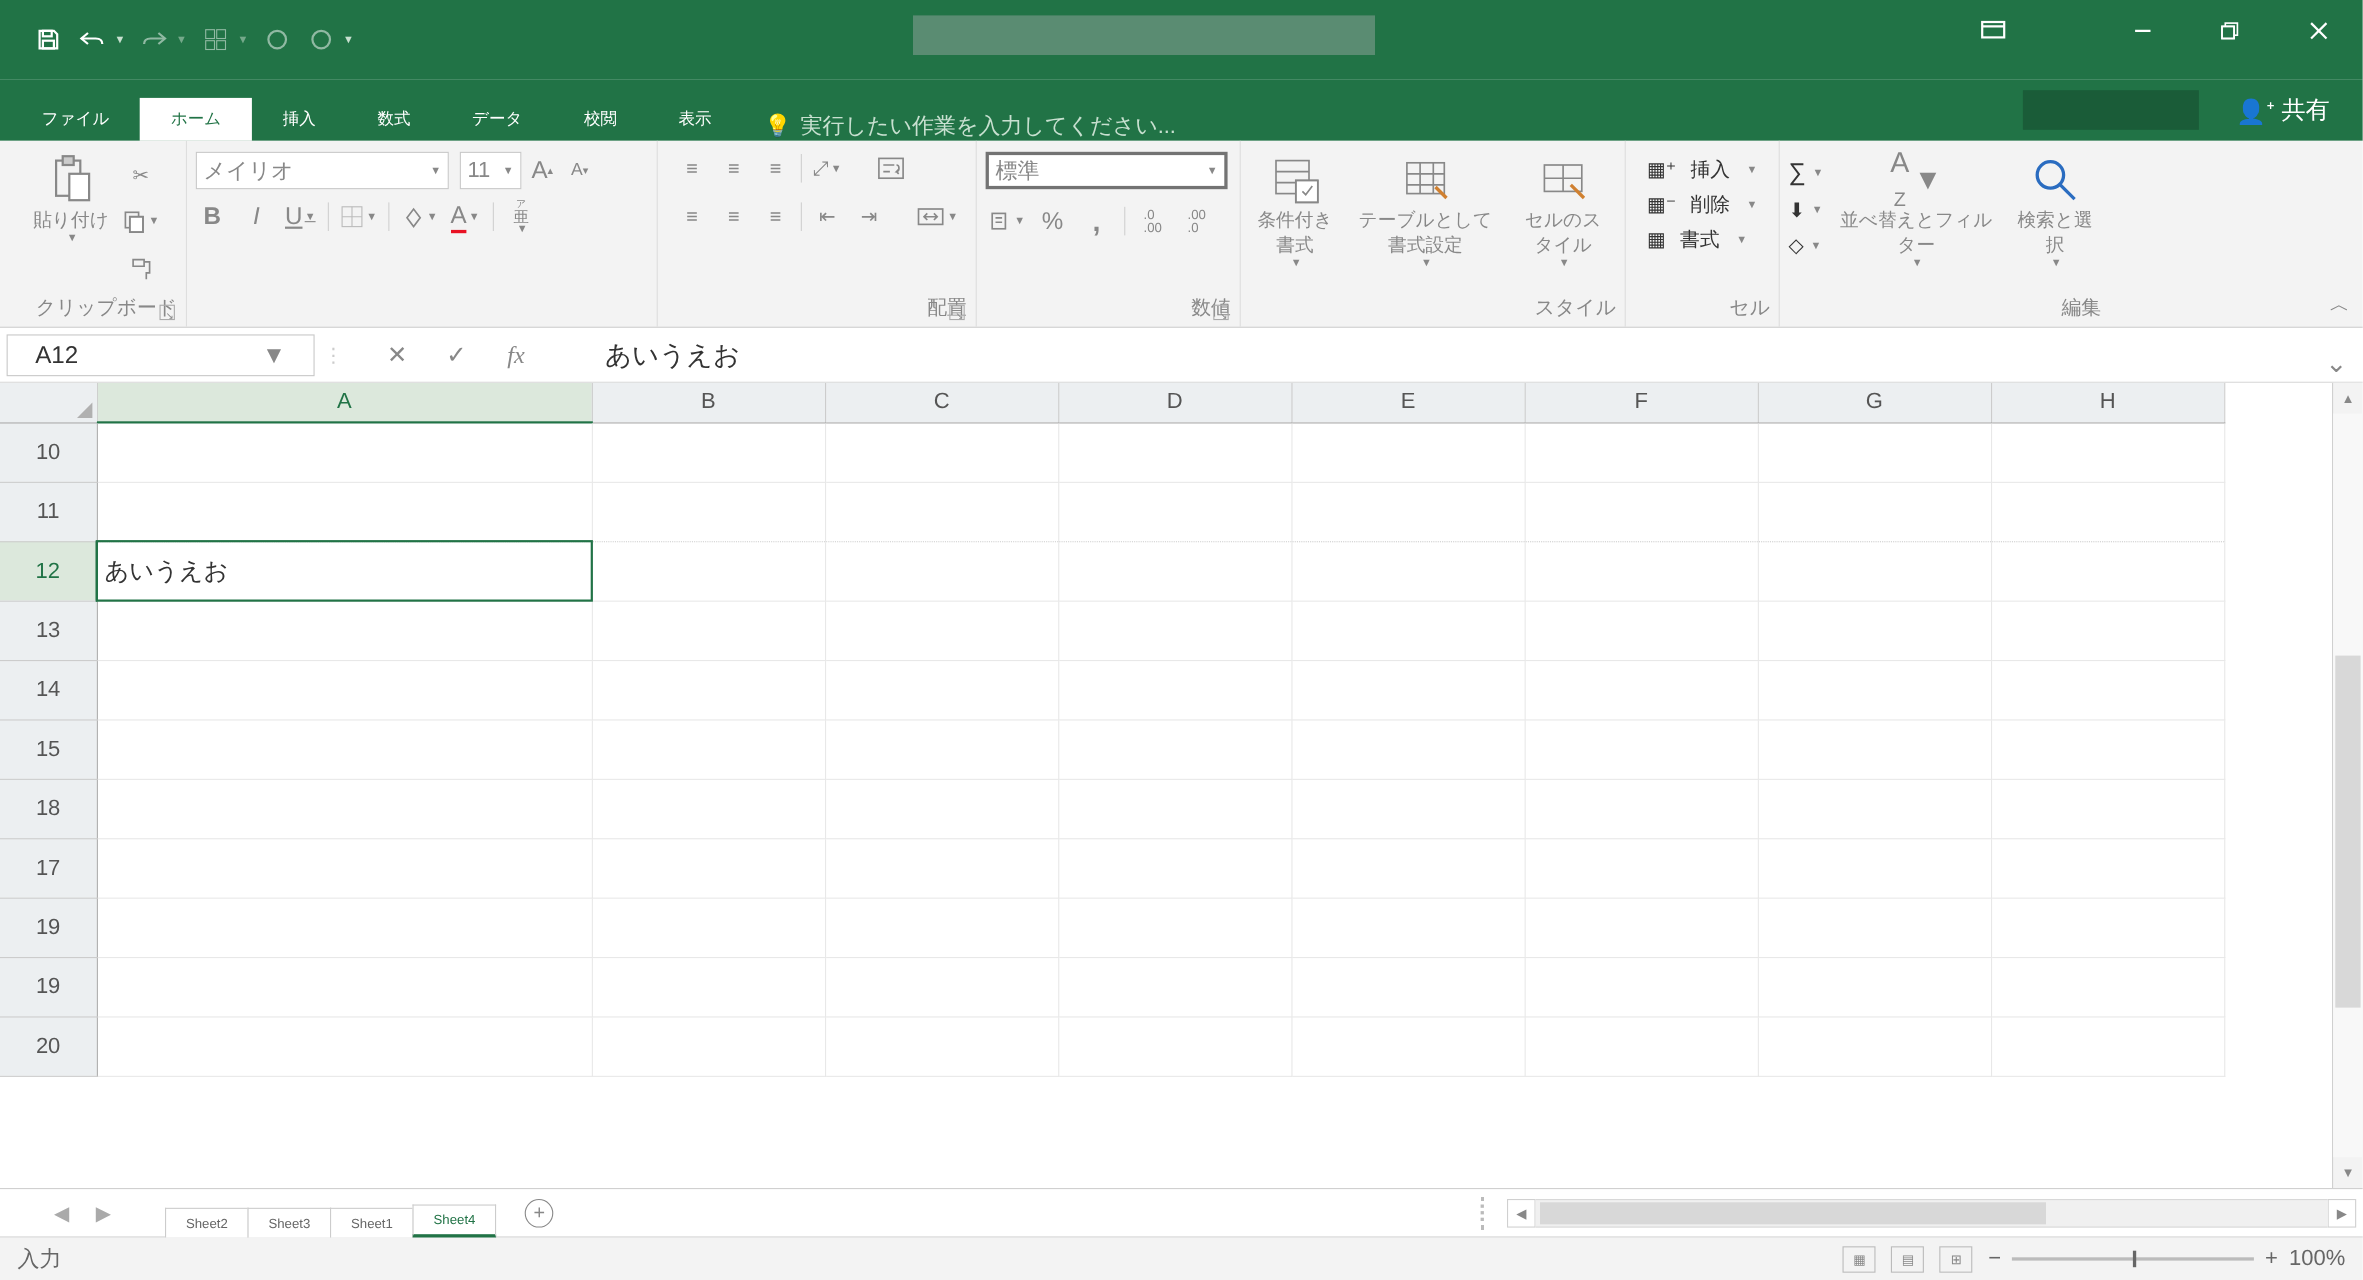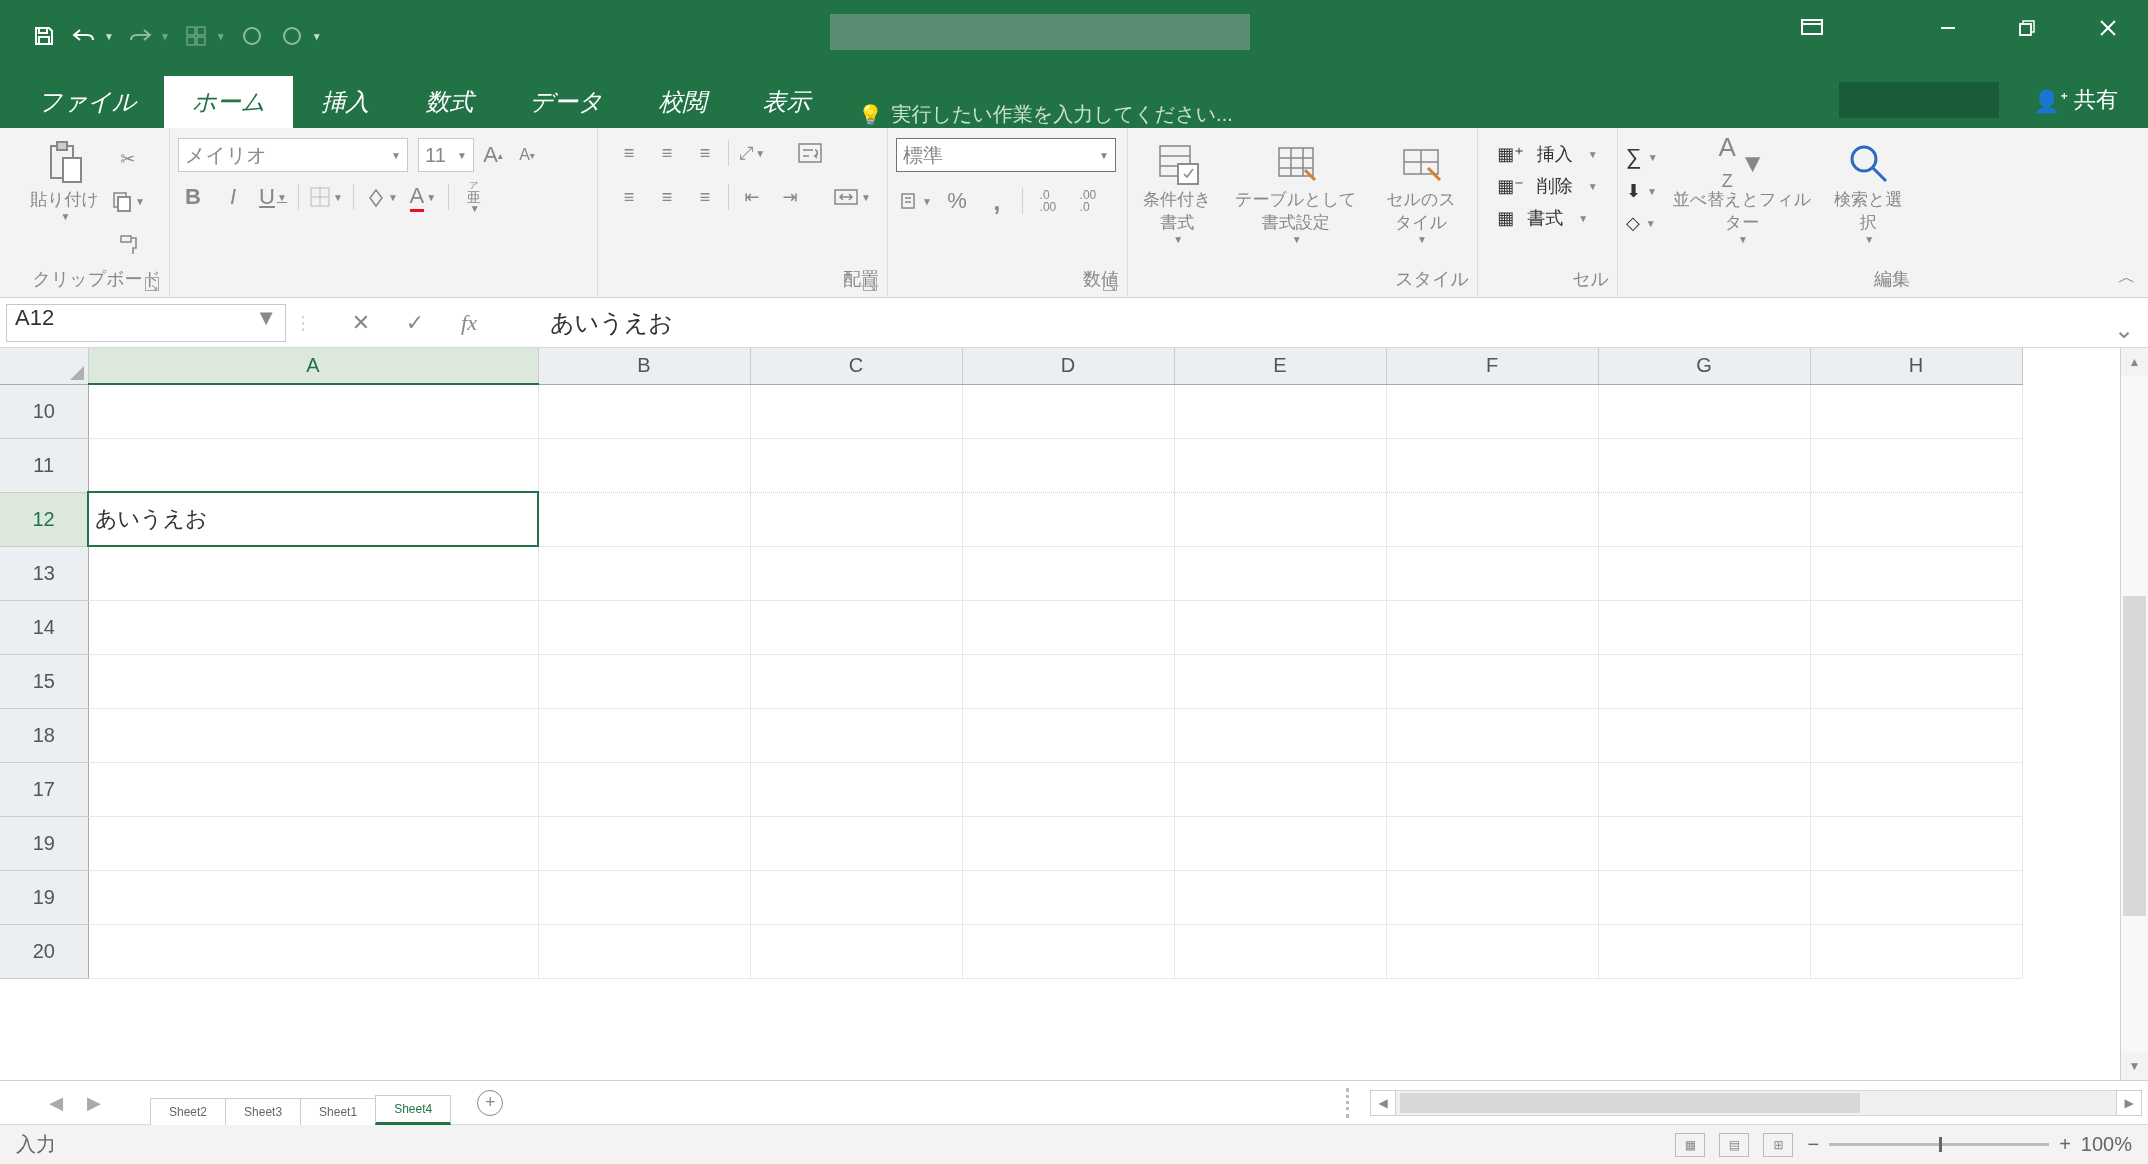--- a/index.html
+++ b/index.html
@@ -10,21 +10,21 @@
 .qat { display: flex; align-items: center; gap: 12px; padding-left: 30px; }
 .qat .ic { width: 28px; height: 28px; display: flex; align-items: center; justify-content: center; color: #fff; }
 .qat .drop { font-size: 10px; color: #c8e0d0; margin-left: -6px; }
 .title-center { position: absolute; left: 830px; top: 14px; width: 420px; height: 36px; background: #5a8c72; }
 .win-controls { position: absolute; right: 0; top: 0; display: flex; height: 56px; }
 .win-controls .wc { width: 80px; display: flex; align-items: center; justify-content: center; color: #fff; }
 .ribbon-disp { position: absolute; right: 320px; top: 14px; width: 32px; height: 28px; color:#fff; display:flex; align-items:center; justify-content:center;}
 
 
 .tabs-row { height: 56px; background: #217346; display: flex; align-items: flex-end; padding-left: 10px; position: relative; }
-.tab { padding: 10px 28px 10px; color: #fff; font-size: 24px; cursor: pointer; font-style: italic; }
+.tab { padding: 10px 28px 10px; color: #fff; font-size: 15px; cursor: pointer; }
 .tab.active { background: #fff; color: #217346; text-align: center; }
 .tell-me { display: flex; align-items: center; color: #c8e0d0; font-size: 20px; padding-left: 20px; }
 .tell-me .bulb { margin-right: 8px; }
 .share-area { position: absolute; right: 10px; top: 0; height: 100%; display: flex; align-items: center; }
 .share-area .user-block { width: 160px; height: 36px; background: #1a5c38; margin-right: 14px;}
 .share-btn { color: #fff; font-size: 22px; display: flex; align-items: center; gap:6px; padding: 0 20px; }
 
 
 .ribbon { height: 170px; background: #f3f3f3; border-bottom: 1px solid #d0d0d0; display: flex; position: relative; }
 .group { border-right: 1px solid #dedede; display: flex; flex-direction: column; justify-content: space-between; align-items: center; padding: 6px 8px 2px; position: relative; }
@@ -34,26 +34,26 @@
 .group-content { display: flex; align-items: flex-start; gap: 6px; flex: 1; padding-top: 4px;}
 .col { display: flex; flex-direction: column; gap: 4px; align-items: center; }
 .row { display: flex; align-items: center; gap: 4px; }
 .ic-btn { min-width: 30px; height: 30px; display: flex; align-items: center; justify-content: center; color: #888; border-radius: 2px; }
 .dd-arrow { font-size: 10px; color: #888; margin-left: 2px;}
 .big-btn { display: flex; flex-direction: column; align-items: center; justify-content: flex-start; padding: 2px 6px; color: #888; font-size: 17px; text-align: center; min-width: 70px;}
 .big-btn .ic-lg { width: 46px; height: 46px; display: flex; align-items: center; justify-content: center; font-size: 34px; margin-bottom: 2px;}
 .font-combo { height: 34px; border: 1px solid #c8c8c8; background: #fff; display: flex; align-items: center; padding: 0 6px; font-size: 20px; color: #888;}
 .font-name { width: 230px; justify-content: space-between;}
 .font-size { width: 56px; justify-content: space-between; margin-left: 6px;}
-.num-combo { height: 34px; width: 220px; border: 1px solid #737373; background: #fff; display: flex; align-items: center; justify-content: space-between; padding: 3px 6px; font-size: 20px; color: #888;}
+.num-combo { height: 34px; width: 220px; border: 3px solid #737373; background: #fff; display: flex; align-items: center; justify-content: space-between; padding: 3px 6px; font-size: 20px; color: #888;}
 .collapse-ribbon { position: absolute; right: 12px; bottom: 8px; color: #888; font-size: 18px;}
 
 
 .formula-bar { height: 50px; display: flex; align-items: center; border-bottom: 1px solid #d9d9d9; padding: 6px 10px 6px 6px; }
-.name-box { width: 280px; height: 38px; border: 1px solid #c8c8c8; display: flex; justify-content: space-between; padding: 0 8px; font-size: 22px;}
+.name-box { width: 280px; height: 38px; border: 1px solid #c8c8c8; display: flex; align-items: center; justify-content: space-between; padding: 0 25px; font-size: 22px;}
 .name-box .dd { color:#888;}
 .fx-btns { display: flex; align-items: center; gap: 24px; margin: 0 26px; color: #888; }
 .fx-btns .fxbtn { width: 30px; height: 30px; display: flex; align-items: center; justify-content: center; font-size: 22px;}
 .fx-label { font-style: italic; font-family: "Times New Roman", serif; font-size: 24px; color:#888;}
 .formula-input { flex: 1; height: 38px; display: flex; align-items: center; font-size: 24px; padding-left: 40px; position: relative;}
 .formula-expand { position: absolute; right: 4px; top: 12px; color:#888;}
 
 
 .grid-area { display: flex; height: calc(1164px - 72px - 56px - 170px - 50px - 44px - 40px); position: relative;}
 .grid-main { flex: 1; overflow: hidden; position: relative;}

